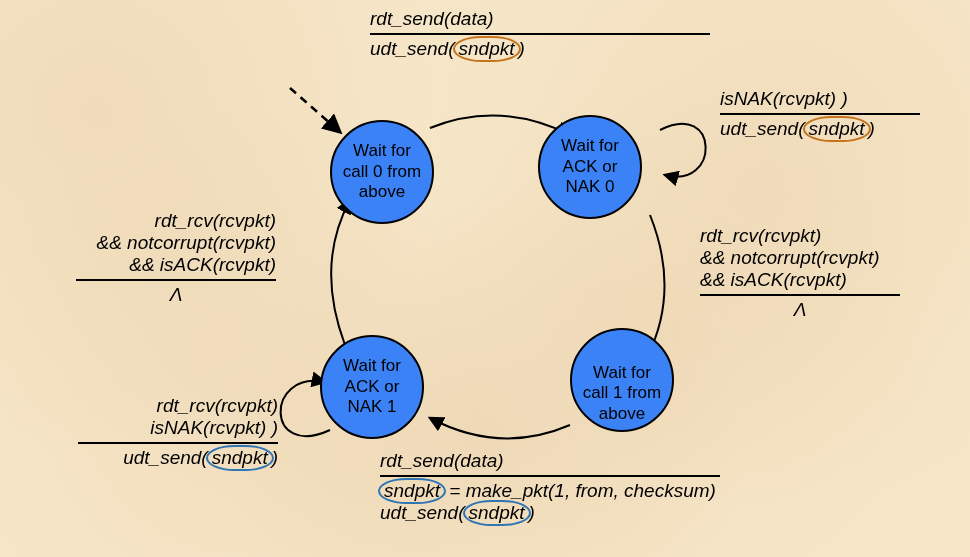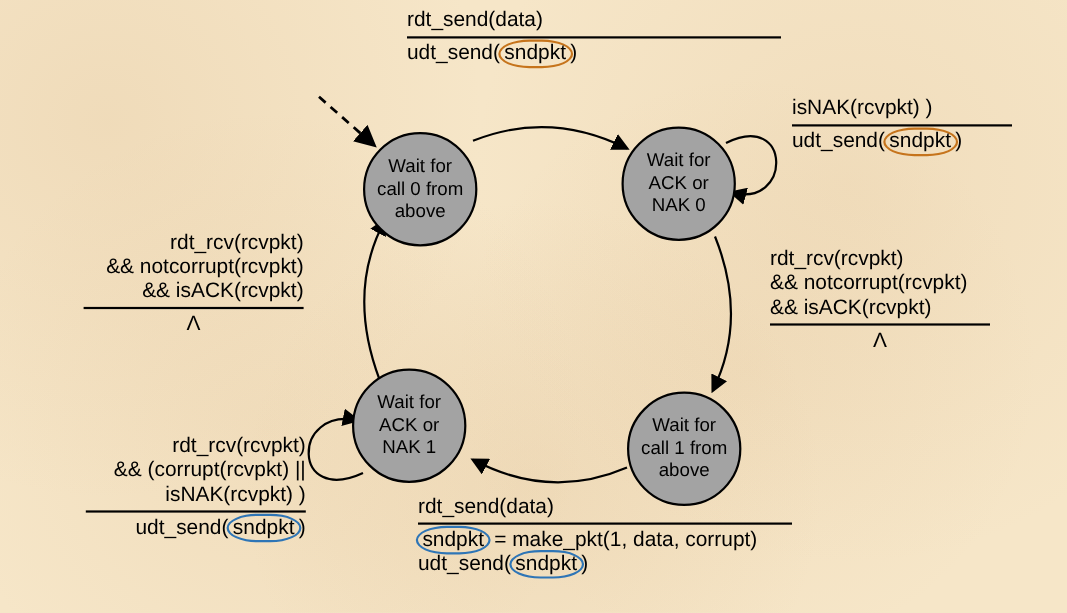--- a/index.html
+++ b/index.html
@@ -21,33 +21,34 @@
     font-size: 19px;
     color: #000;
     position: relative;
   }
   .state {
     position: absolute;
     width: 104px;
     height: 104px;
     border: 2px solid #000;
     border-radius: 50%;
-    background: #a3a3a3;
+    background: #3b82f6;
     display: flex;
     align-items: center;
     justify-content: center;
     text-align: center;
     font-size: 17px;
     line-height: 1.2;
     padding: 6px;
     box-sizing: border-box;
   }
   .lbl {
     position: absolute;
     white-space: nowrap;
+    font-style: italic;
   }
   .lbl.right { text-align: right; }
   .rule {
     border-top: 2px solid #000;
     margin-top: 3px;
     margin-bottom: 3px;
   }
   .org-oval, .blue-oval {
     display: inline-block;
     border: 2px solid;
@@ -79,24 +80,24 @@
   <path d="M570 425 Q500 455 430 418" stroke="#000" stroke-width="2" fill="none" marker-end="url(#arr)"></path>
 
   <path d="M330 430 C 265 460, 265 370, 325 382" stroke="#000" stroke-width="2" fill="none" marker-end="url(#arr)"></path>
 
   <path d="M345 345 Q315 265 350 200" stroke="#000" stroke-width="2" fill="none" marker-end="url(#arr)"></path>
 </svg>
 
 <div class="state" style="left:330px; top:120px;">
   <span>Wait for call 0 from above</span>
 </div>
-<div class="state" style="left:565px; top:115px;">
+<div class="state" style="left:538px; top:115px;">
   <span>Wait for ACK  or NAK 0</span>
 </div>
-<div class="state" style="left:570px; top:356px;">
+<div class="state" style="left:570px; top:328px;align-items:flex-end;">
   <span>Wait for call 1 from above</span>
 </div>
 <div class="state" style="left:320px; top:335px;align-items:center;">
   <span>Wait for ACK  or NAK 1</span>
 </div>
 
 <div class="lbl" style="left:370px; top:8px;">
   <div>rdt_send(data)</div>
   <div class="rule" style="width:340px;"></div>
   <div>
@@ -117,30 +118,29 @@
   <div>&amp;&amp; notcorrupt(rcvpkt)</div>
   <div>&amp;&amp; isACK(rcvpkt)</div>
   <div class="rule" style="width:200px;"></div>
   <div style="text-align:center;width:200px;"><span>Λ</span></div>
 </div>
 
 <div class="lbl" style="left:380px; top:450px;">
   <div>rdt_send(data)</div>
   <div class="rule" style="width:340px;"></div>
   <div>
-    <span class="blue-oval">sndpkt</span><span> = make_pkt(1, data, corrupt)</span>
+    <span class="blue-oval">sndpkt</span><span> = make_pkt(1, from, checksum)</span>
   </div>
   <div>
     <span>udt_send(</span><span class="blue-oval">sndpkt</span><span>)</span>
   </div>
 </div>
 
 <div class="lbl right" style="left:78px; top:395px; width:200px;">
   <div>rdt_rcv(rcvpkt)</div>
-  <div>&amp;&amp; (corrupt(rcvpkt) ||</div>
   <div>isNAK(rcvpkt) )</div>
   <div class="rule" style="width:200px;"></div>
   <div>
     <span>udt_send(</span><span class="blue-oval">sndpkt</span><span>)</span>
   </div>
 </div>
 
 <div class="lbl right" style="left:76px; top:210px; width:200px;">
   <div>rdt_rcv(rcvpkt)</div>
   <div>&amp;&amp; notcorrupt(rcvpkt)</div>

